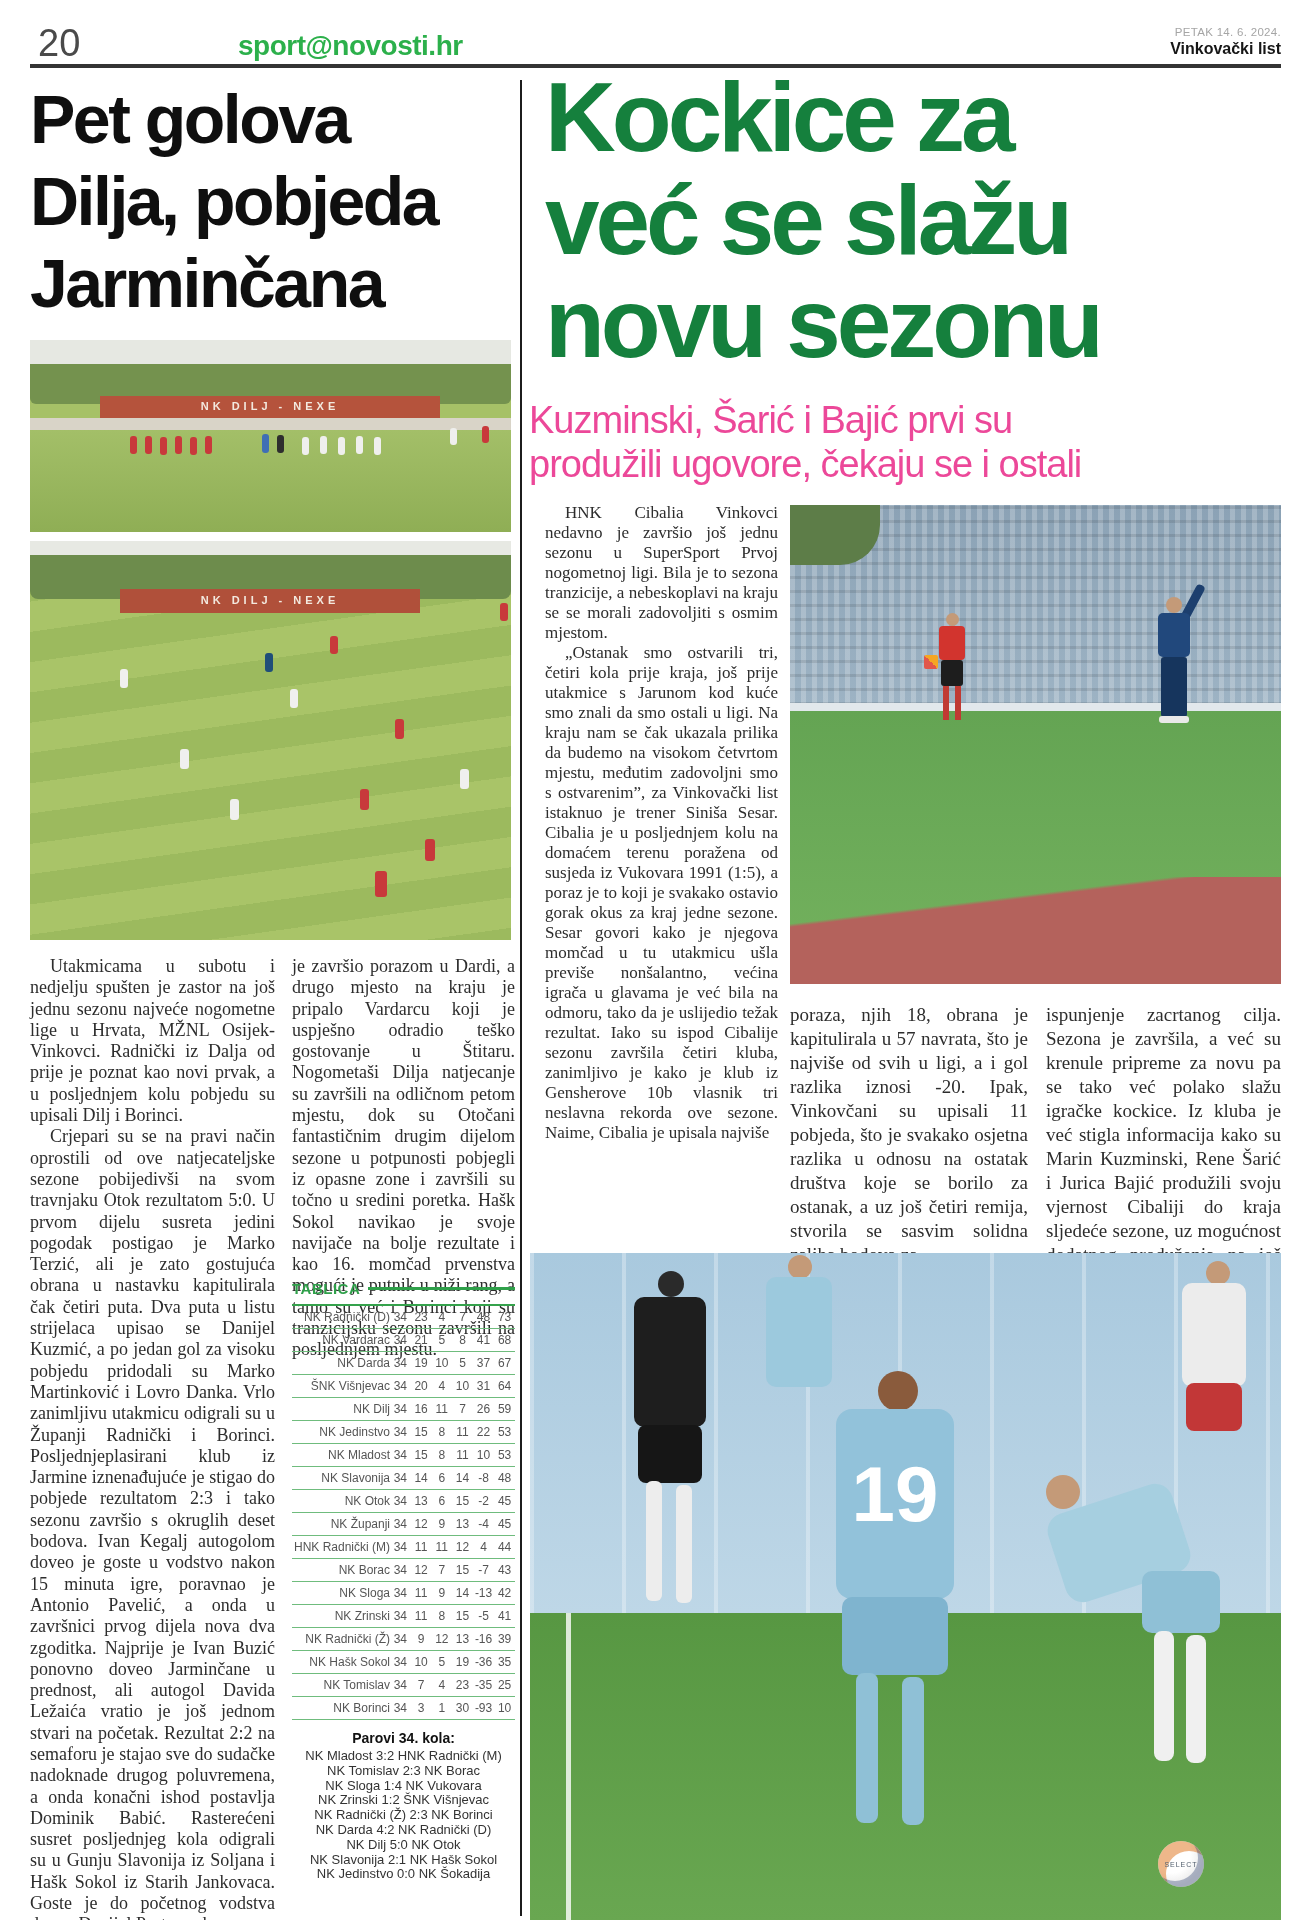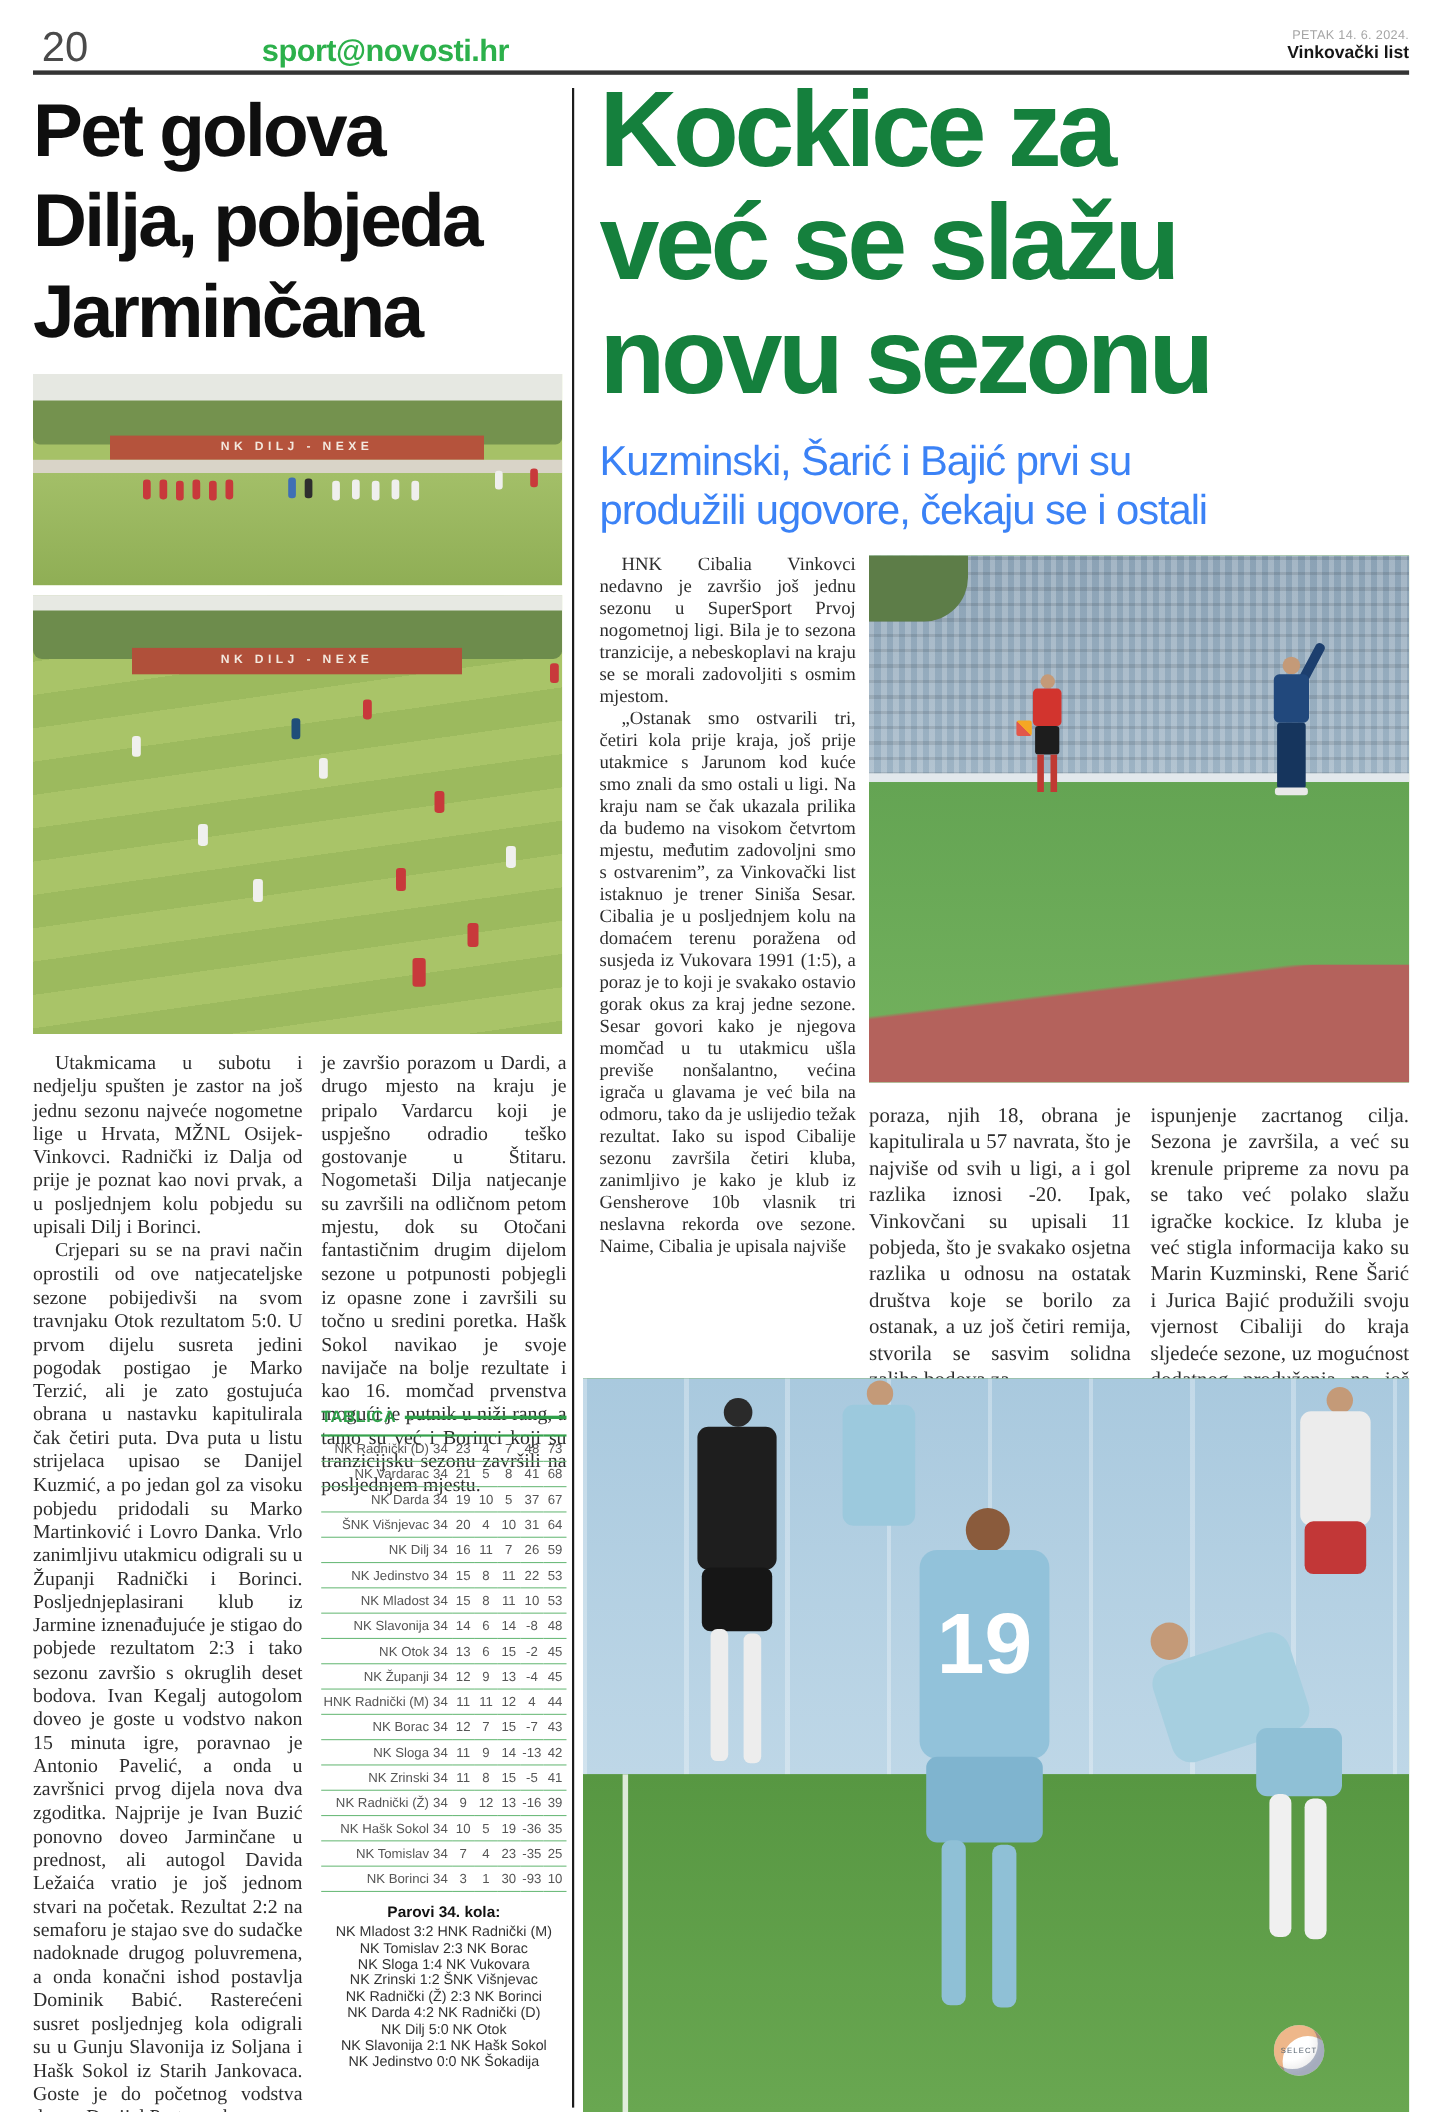--- a/index.html
+++ b/index.html
@@ -42,22 +42,22 @@
   .league td.num{width:22px;text-align:center;}
 
   .pairs{left:292px;top:1730px;width:223px;text-align:center;
          font-family:"Liberation Sans",sans-serif;color:#333;}
   .pairs-title{font-size:14px;font-weight:700;color:#111;margin-bottom:3px;}
   .pair-line{font-size:13px;line-height:14.8px;white-space:nowrap;}
 
   
   .h2{left:545px;top:66px;width:745px;font-family:"Liberation Sans",sans-serif;font-weight:700;
       font-size:98px;line-height:103px;letter-spacing:-4px;color:#15803d;}
-  .sub{left:545px;top:398px;width:745px;font-family:"Liberation Sans",sans-serif;font-weight:400;
-       font-size:38px;line-height:44px;letter-spacing:-1px;color:#3b82f6;}
+  .sub{left:529px;top:398px;width:745px;font-family:"Liberation Sans",sans-serif;font-weight:400;
+       font-size:38px;line-height:44px;letter-spacing:-1px;color:#ec4899;}
   .rcol1{left:545px;top:503px;width:233px;font-size:17px;line-height:20px;}
   .rcol2{left:790px;top:1003px;width:238px;font-size:19px;line-height:24px;}
   .rcol3{left:1046px;top:1003px;width:235px;font-size:19px;line-height:24px;}
 
   
   .photo{overflow:hidden;}
   .photo .p{position:absolute;}
   .pl{position:absolute;border-radius:3px;}
 
   .photo1{left:30px;top:340px;width:481px;height:192px;background:#a6c167;}

